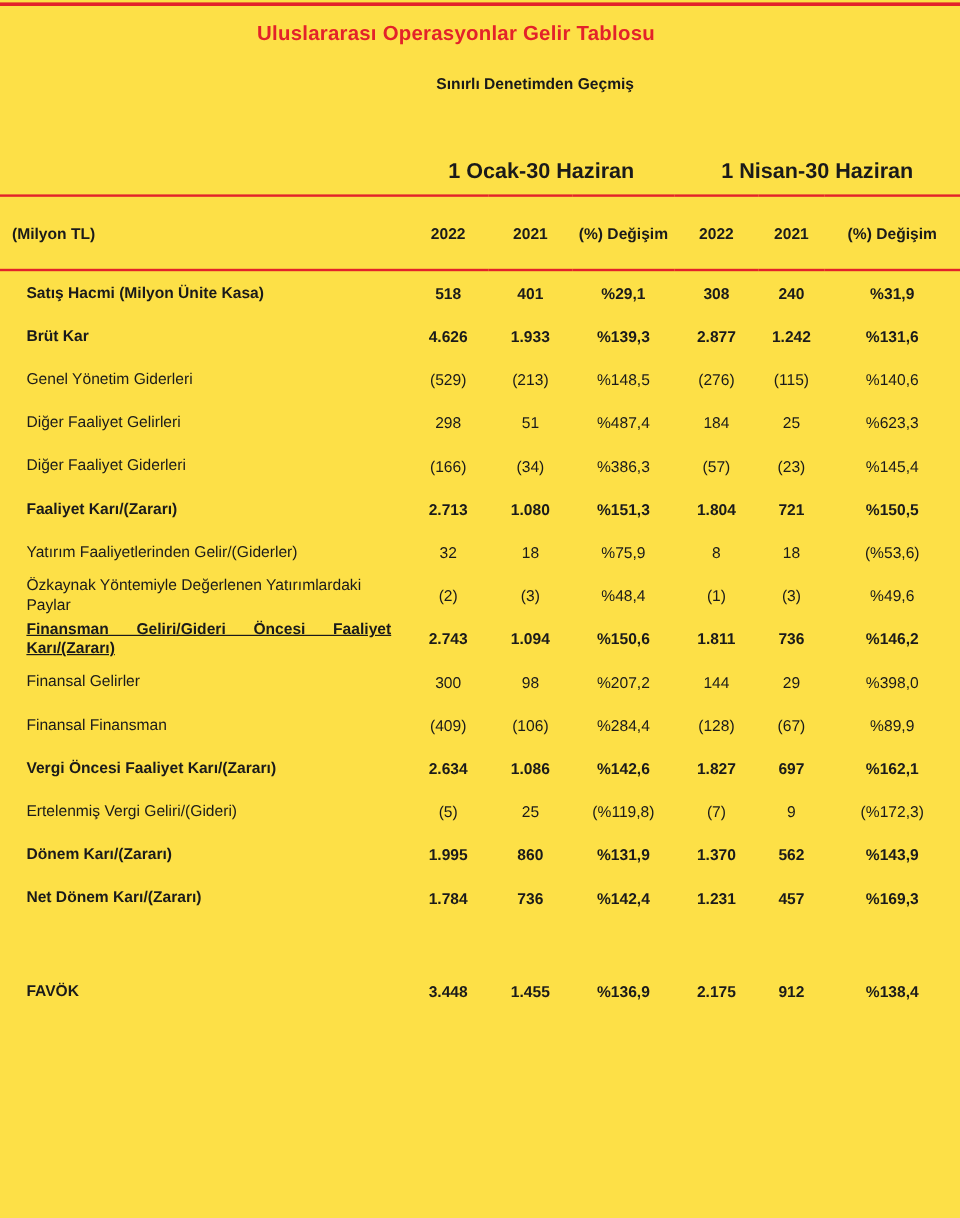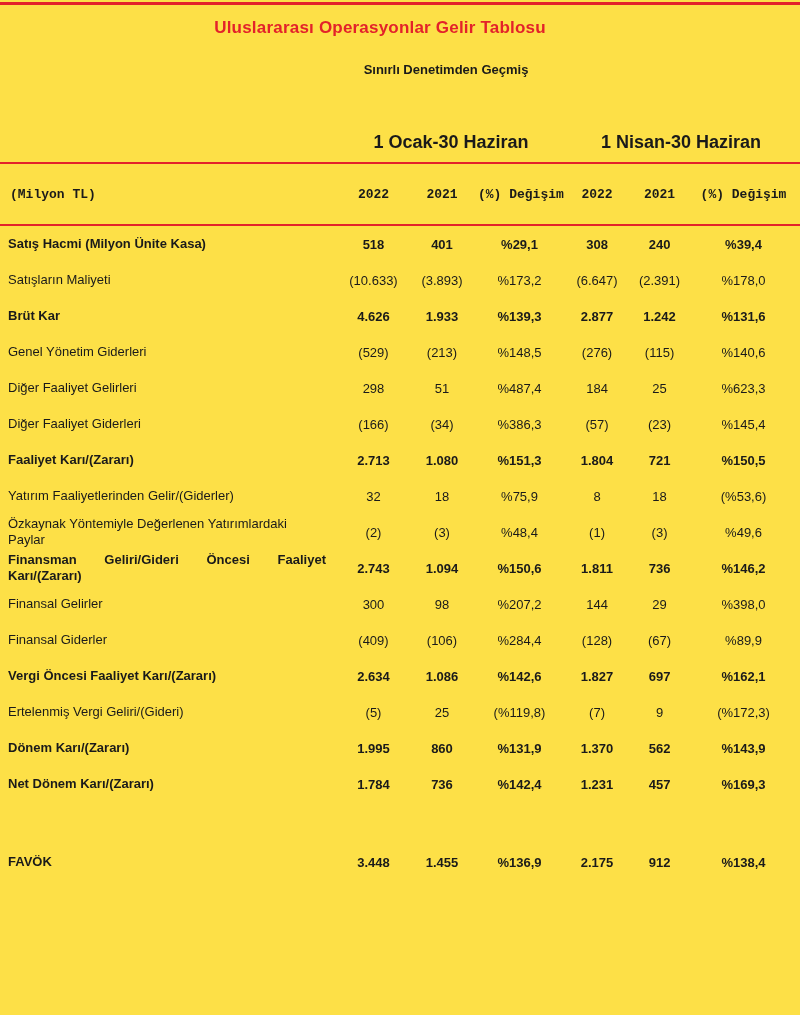--- a/index.html
+++ b/index.html
@@ -45,35 +45,34 @@
     font-size:18px;font-weight:bold;text-align:center;
     padding:4px 0 9px 0;
     border-bottom:2.5px solid var(--red);
     white-space:nowrap;
   }
   tr.cols-row th{
     height:58px;vertical-align:middle;
     font-size:13px;font-weight:bold;text-align:center;
     border-bottom:2.5px solid var(--red);
     white-space:nowrap;
-    font-family:Liberation Mono, monospace;
   }
   tr.cols-row th.label{text-align:left;padding-left:10px;}
 
   tbody td{
     height:34px;vertical-align:middle;
     font-size:13px;font-weight:normal;
   }
   tbody tr.bold td{font-weight:bold;}
   td.label{
-    text-align:left;padding-left:8px;padding-right:14px;
+    text-align:left;padding-left:22px;padding-right:14px;
     line-height:16px;
     margin-left:28px;
   }
-  td.label.justify{text-align:justify;}
+  td.label.justify{text-align:justify;text-decoration:underline;}
   td.num{text-align:center;white-space:nowrap;}
   tr.spacer td{height:40px;}
 </style>
 </head>
 <body>
 
 <div class="page">
 
   <div class="top-rule"></div>
 
@@ -108,30 +107,21 @@
       </tr>
     </thead>
     <tbody>
         <tr class="bold">
           <td class="label">Satış Hacmi (Milyon Ünite Kasa)</td>
           <td class="num">518</td>
           <td class="num">401</td>
           <td class="num">%29,1</td>
           <td class="num">308</td>
           <td class="num">240</td>
-          <td class="num">%39,4</td>
-        </tr>
-        <tr>
-          <td class="label">Satışların Maliyeti</td>
-          <td class="num">(10.633)</td>
-          <td class="num">(3.893)</td>
-          <td class="num">%173,2</td>
-          <td class="num">(6.647)</td>
-          <td class="num">(2.391)</td>
-          <td class="num">%178,0</td>
+          <td class="num">%31,9</td>
         </tr>
         <tr class="bold">
           <td class="label">Brüt Kar</td>
           <td class="num">4.626</td>
           <td class="num">1.933</td>
           <td class="num">%139,3</td>
           <td class="num">2.877</td>
           <td class="num">1.242</td>
           <td class="num">%131,6</td>
         </tr>
@@ -201,21 +191,21 @@
         <tr>
           <td class="label">Finansal Gelirler</td>
           <td class="num">300</td>
           <td class="num">98</td>
           <td class="num">%207,2</td>
           <td class="num">144</td>
           <td class="num">29</td>
           <td class="num">%398,0</td>
         </tr>
         <tr>
-          <td class="label">Finansal Giderler</td>
+          <td class="label">Finansal Finansman</td>
           <td class="num">(409)</td>
           <td class="num">(106)</td>
           <td class="num">%284,4</td>
           <td class="num">(128)</td>
           <td class="num">(67)</td>
           <td class="num">%89,9</td>
         </tr>
         <tr class="bold">
           <td class="label">Vergi Öncesi Faaliyet Karı/(Zararı)</td>
           <td class="num">2.634</td>

